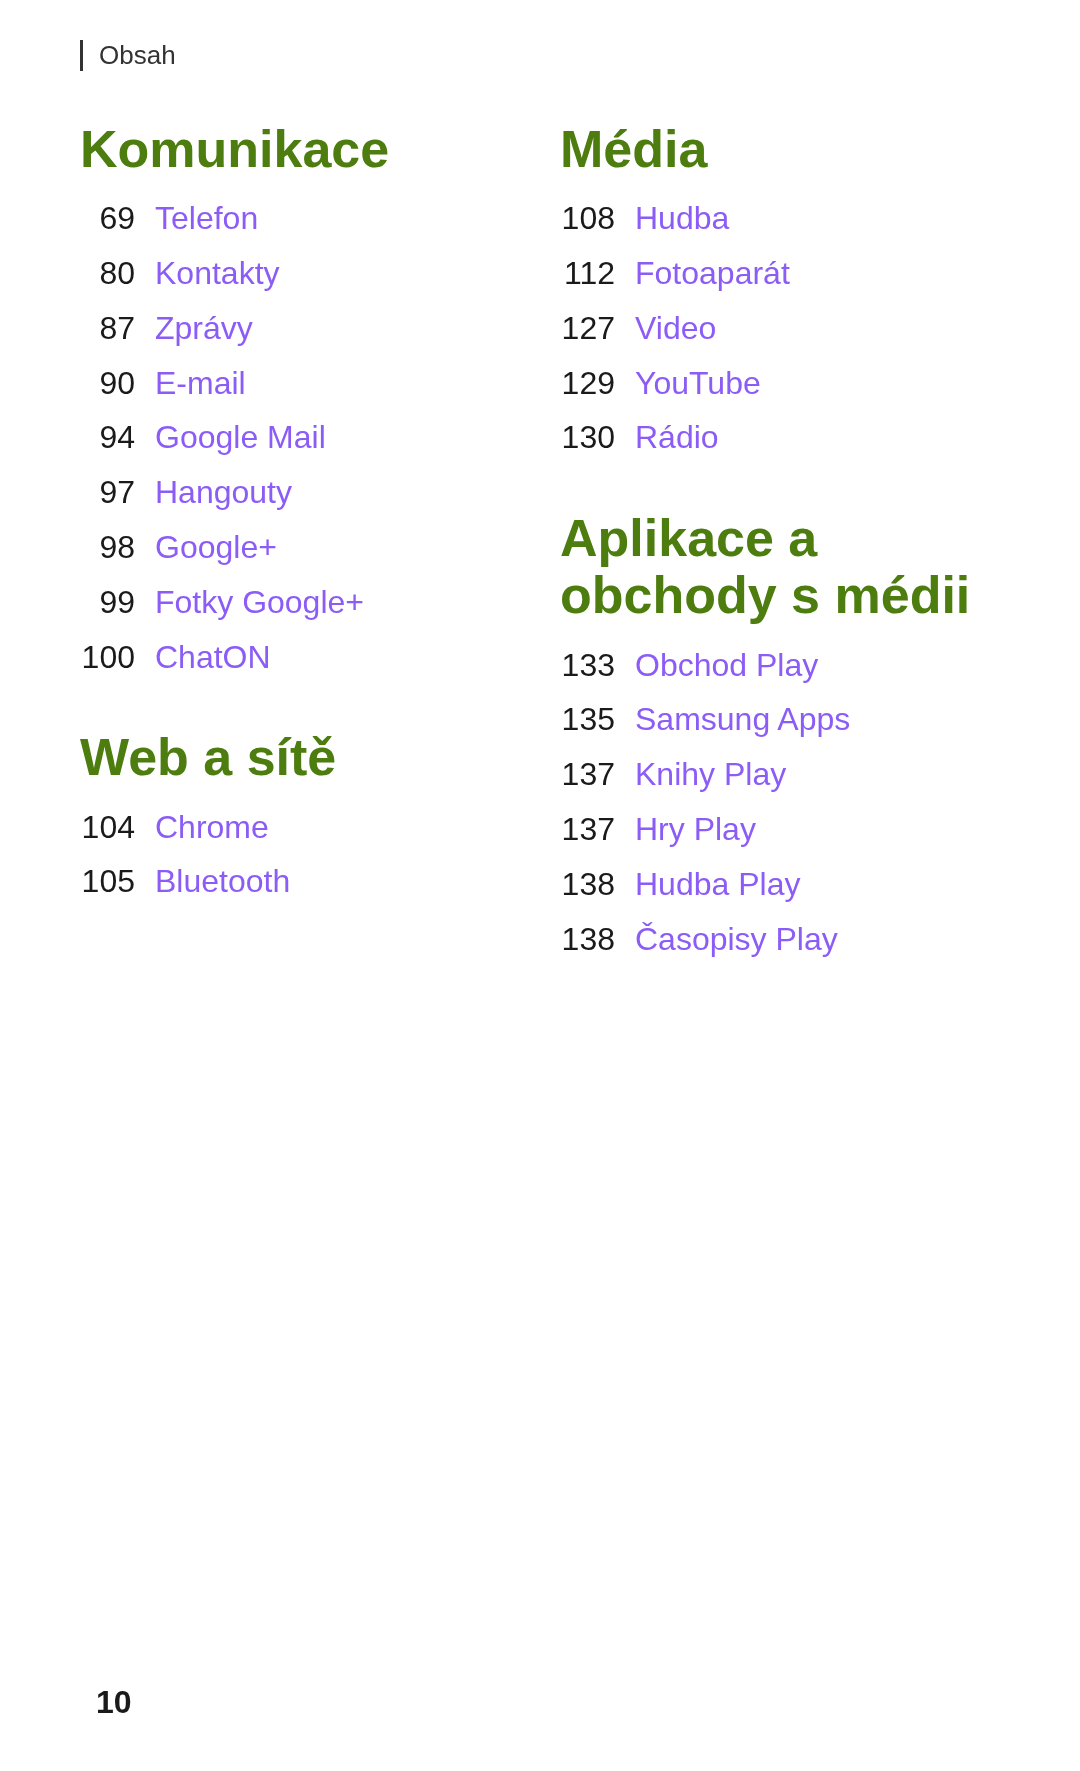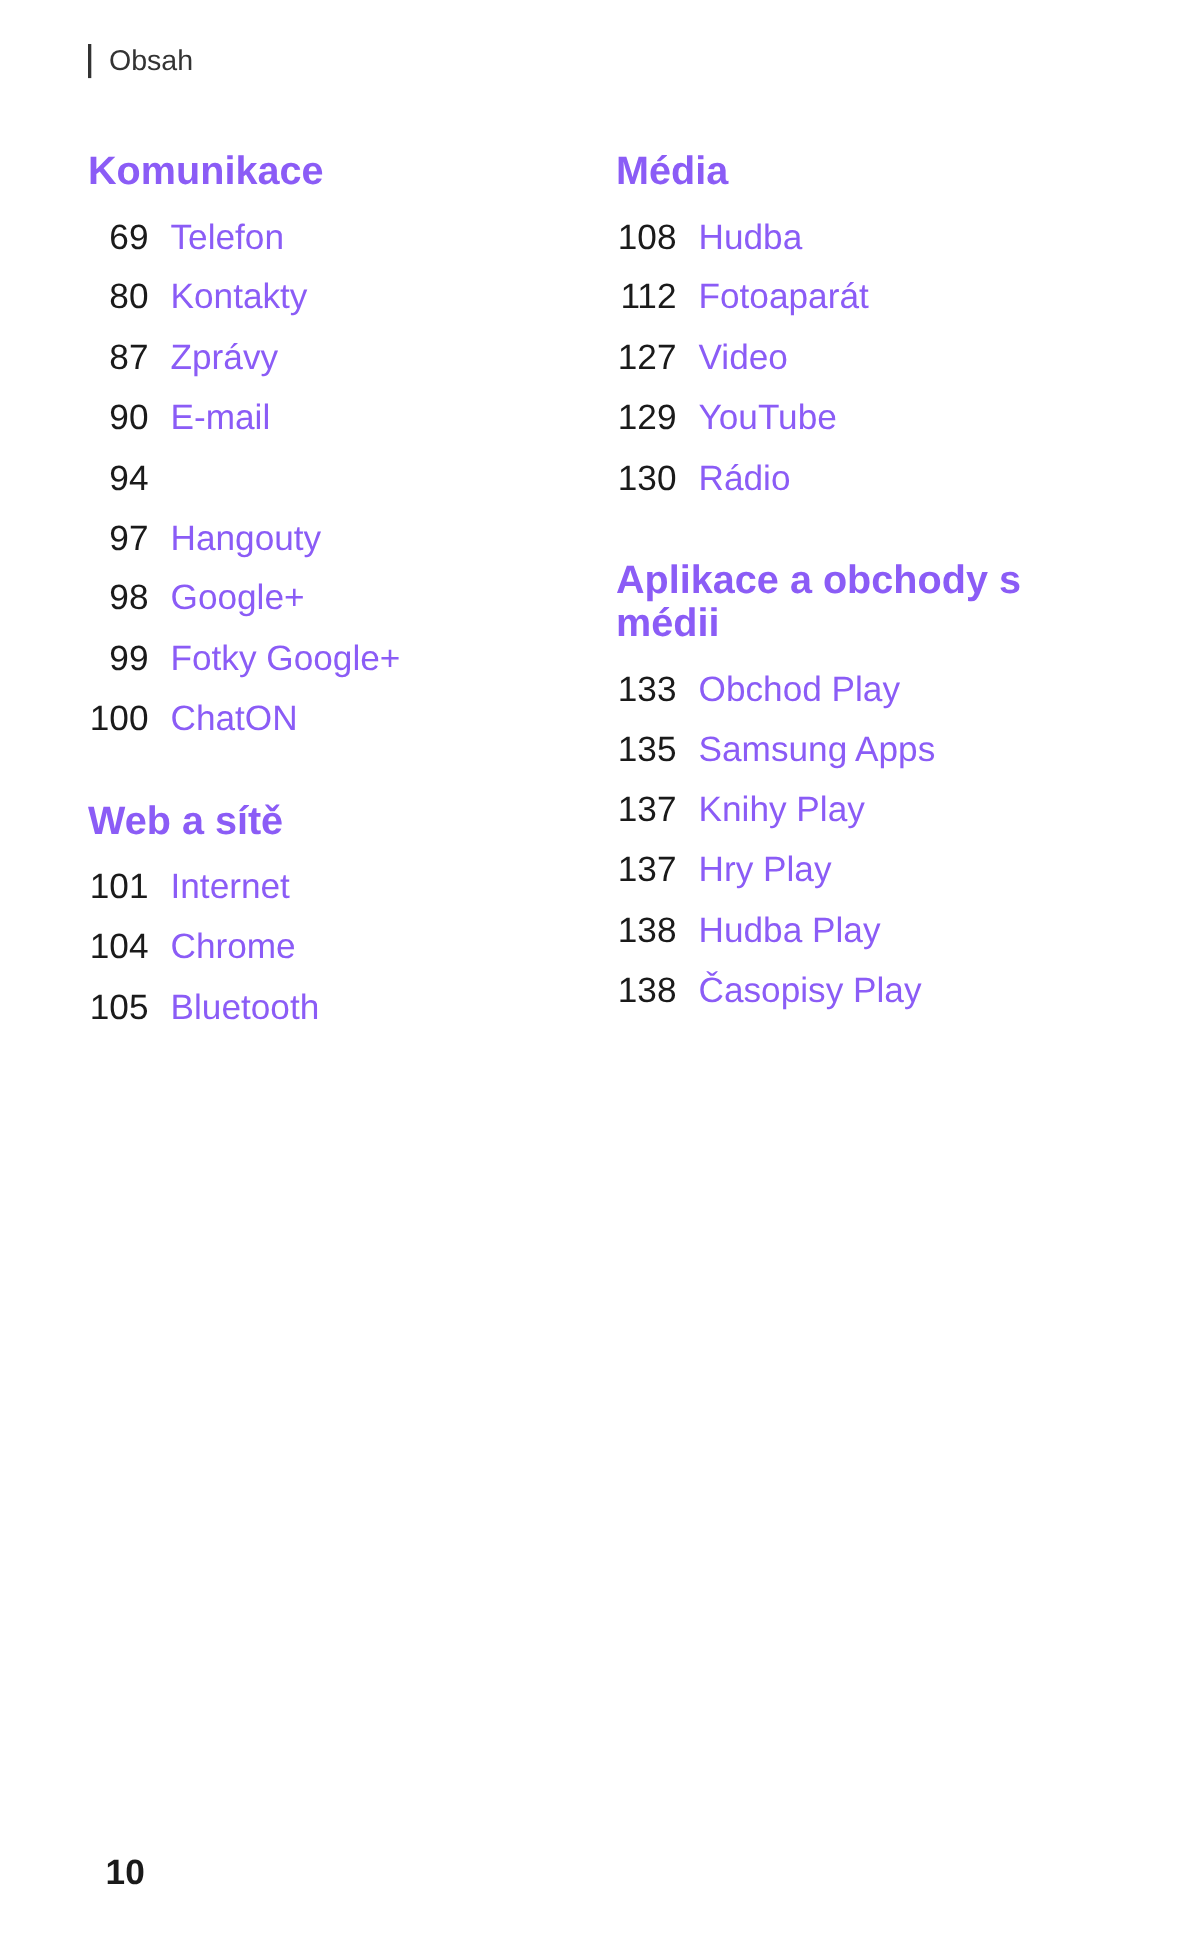--- a/index.html
+++ b/index.html
@@ -46,25 +46,25 @@
     .column-left {
       width: 480px;
       flex-shrink: 0;
     }
 
     .column-right {
       flex: 1;
     }
 
     .section-title {
-      font-size: 36px;
+      font-size: 52px;
       font-weight: bold;
-      color: #8b5cf6;
+      color: #4d7c0f;
       margin-bottom: 18px;
-      margin-top: 14px;
+      margin-top: 0;
       line-height: 1.1;
     }
 
     .toc-list {
       list-style: none;
       margin-bottom: 50px;
     }
 
     .toc-item {
       display: flex;
@@ -133,20 +133,21 @@
           <li class="toc-item">
             <span class="toc-number">87</span>
             <span class="toc-label">Zprávy</span>
           </li>
           <li class="toc-item">
             <span class="toc-number">90</span>
             <span class="toc-label">E-mail</span>
           </li>
           <li class="toc-item">
             <span class="toc-number">94</span>
+            <span class="toc-label">Google Mail</span>
           </li>
           <li class="toc-item">
             <span class="toc-number">97</span>
             <span class="toc-label">Hangouty</span>
           </li>
           <li class="toc-item">
             <span class="toc-number">98</span>
             <span class="toc-label">Google+</span>
           </li>
           <li class="toc-item">
@@ -157,24 +158,20 @@
             <span class="toc-number">100</span>
             <span class="toc-label">ChatON</span>
           </li>
         </ul>
       </div>
 
       <div class="section-block">
         <h2 class="section-title">Web a sítě</h2>
         <ul class="toc-list">
           <li class="toc-item">
-            <span class="toc-number">101</span>
-            <span class="toc-label">Internet</span>
-          </li>
-          <li class="toc-item">
             <span class="toc-number">104</span>
             <span class="toc-label">Chrome</span>
           </li>
           <li class="toc-item">
             <span class="toc-number">105</span>
             <span class="toc-label">Bluetooth</span>
           </li>
         </ul>
       </div>
 

